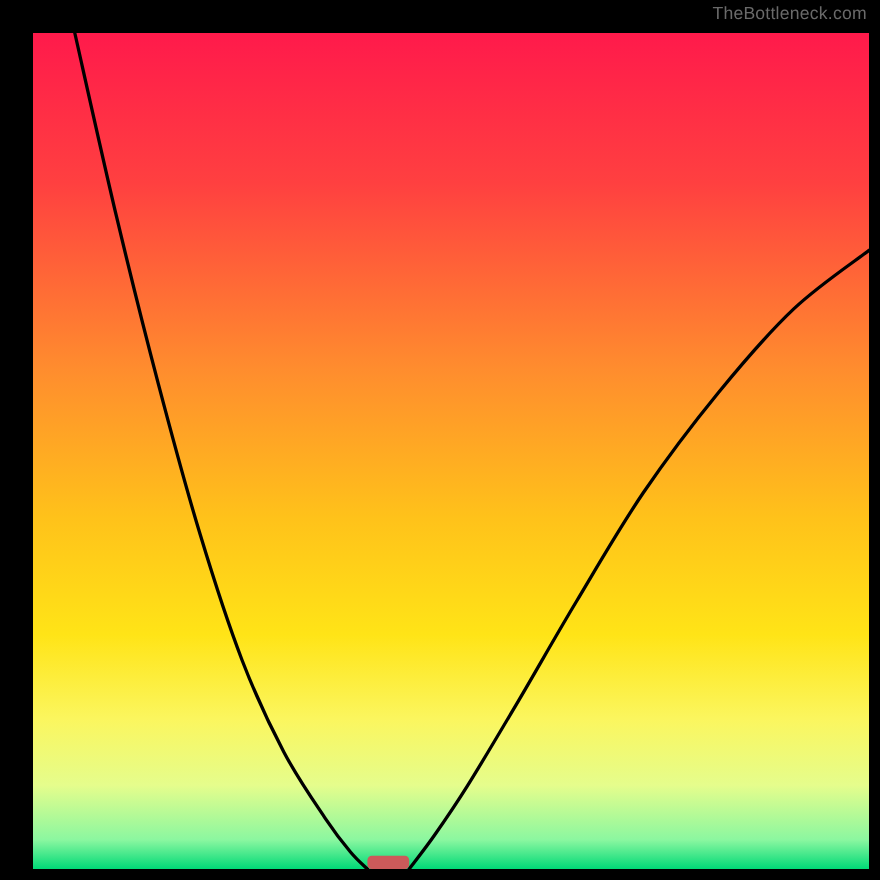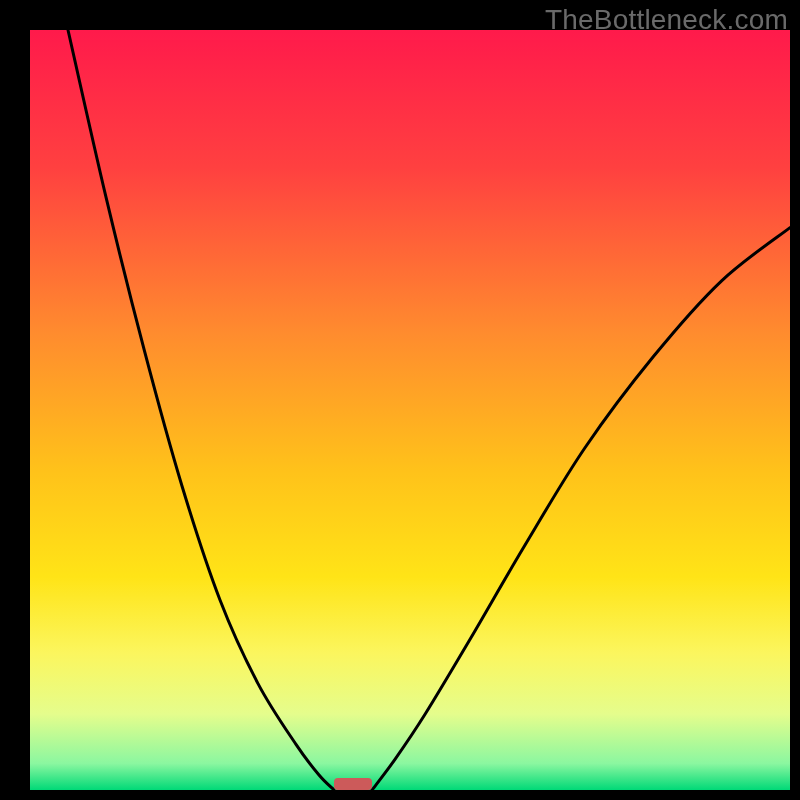--- a/index.html
+++ b/index.html
@@ -15,21 +15,21 @@
     position: relative;
     width: 800px;
     height: 800px;
     background: #000;
   }
   .watermark {
     position: absolute;
     top: 4px;
     right: 12px;
     color: #6a6a6a;
-    font-size: 28px;
+    font-size: 16px;
     font-weight: 500;
     letter-spacing: 0.2px;
     user-select: none;
   }
   svg {
     display: block;
   }
 </style>
 </head>
 <body>

